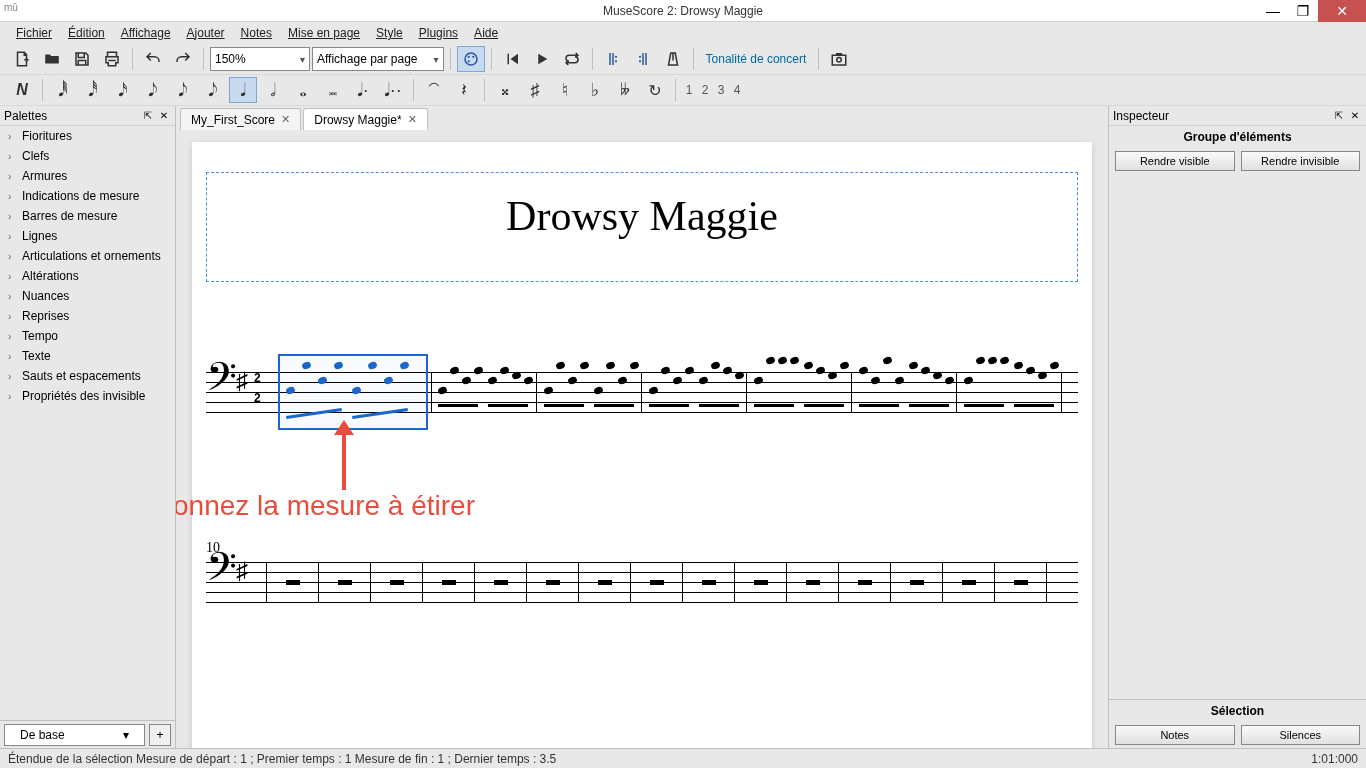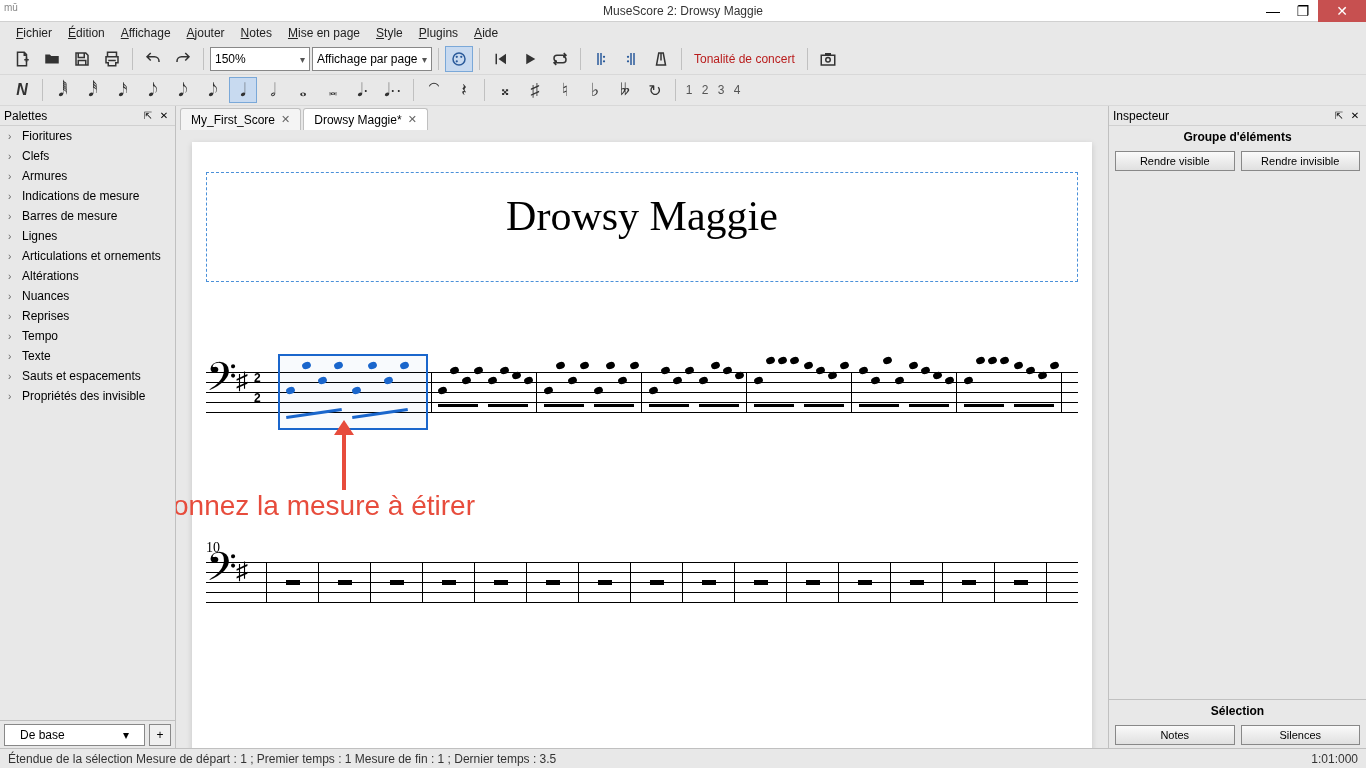--- a/index.html
+++ b/index.html
@@ -8,31 +8,31 @@
 
 .titlebar { height: 22px; background: #fff; display: flex; align-items: center; justify-content: center; position: relative; border-bottom: 1px solid #d0d0d0; }
 .titlebar-text { font-size: 12px; color: #333; }
 .titlebar-buttons { position: absolute; right: 0; top: 0; display: flex; height: 100%; }
 .titlebar-btn { width: 30px; height: 22px; display: flex; align-items: center; justify-content: center; cursor: pointer; font-size: 14px; }
 .titlebar-btn.close { background: #c75050; color: #fff; width: 48px; }
 .titlebar-icon { position: absolute; left: 4px; top: 2px; width: 16px; height: 16px; font-size: 10px; color: #888; }
 
 
 .menubar { height: 22px; background: #e8e8e8; display: flex; align-items: center; padding: 0 8px; gap: 0; }
-.menu-item { padding: 2px 8px; cursor: pointer; color: #222; }
+.menu-item { padding: 2px 8px; cursor: pointer; color: #222; text-decoration: underline; }
 .menu-item u { text-decoration: underline; }
 
 
 .toolbar { background: #e8e8e8; padding: 2px 8px; display: flex; align-items: center; gap: 2px; border-bottom: 1px solid #d8d8d8; flex-wrap: nowrap; }
 .toolbar .tool-btn { width: 28px; height: 26px; display: flex; align-items: center; justify-content: center; cursor: pointer; border: 1px solid transparent; color: #333; }
 .toolbar .sep { width: 1px; height: 22px; background: #c0c0c0; margin: 0 4px; }
 .toolbar select, .toolbar .combo { height: 24px; border: 1px solid #888; background: #fff; padding: 0 4px; }
-.toolbar .combo { display: flex; align-items: center; gap: 4px; min-width: 100px; justify-content: space-between; }
+.toolbar .combo { display: flex; align-items: center; gap: 16px; min-width: 100px; justify-content: space-between; }
 .toolbar .combo .arrow { font-size: 10px; color: #555; }
-.toolbar-label { padding: 0 6px; color: #b91c1c; }
+.toolbar-label { padding: 0 6px; color: #0369a1; }
 .voice-num { width: 14px; text-align: center; cursor: pointer; color: #555; }
 
 
 .ico { width: 18px; height: 18px; }
 
 
 .main { flex: 1; display: flex; overflow: hidden; }
 
 
 .panel-left { width: 176px; background: #e8e8e8; border-right: 1px solid #c0c0c0; display: flex; flex-direction: column; }

